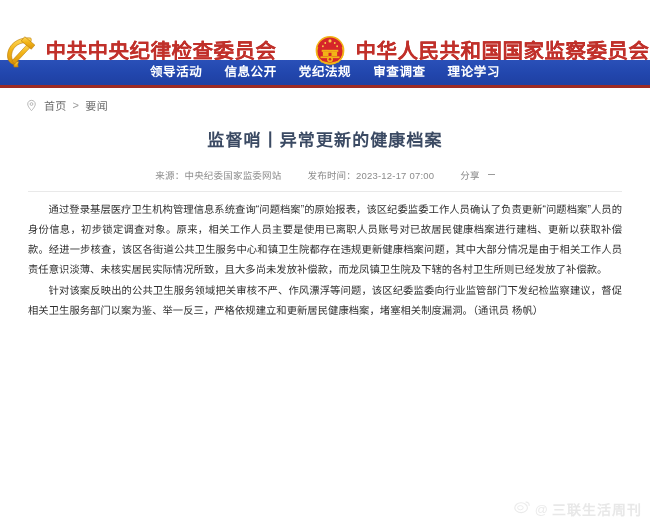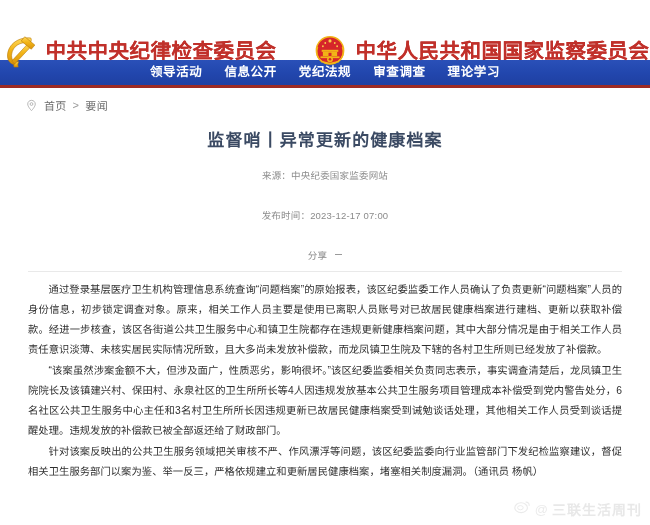--- a/index.html
+++ b/index.html
@@ -119,21 +119,20 @@
   .meta-row {
     display: flex;
     align-items: center;
     justify-content: center;
     gap: 26px;
     margin-top: 14px;
     font-family: "Liberation Sans", "DejaVu Sans", sans-serif;
     font-size: 9.5px;
     color: #8b8b8b;
     letter-spacing: 0.2px;
-    flex-direction: column;
   }
   .meta-item { white-space: nowrap; }
   .share-item {
     display: flex;
     align-items: center;
     gap: 8px;
     cursor: pointer;
     white-space: nowrap;
     font-family: Liberation Serif, serif;
   }
@@ -283,21 +282,20 @@
     <span class="share-item">
       <span>分享</span>
       <span class="share-caret"></span>
     </span>
   </div>
 
   <div class="meta-divider"></div>
 
   <div class="article-body">
     <p>通过登录基层医疗卫生机构管理信息系统查询“问题档案”的原始报表，该区纪委监委工作人员确认了负责更新“问题档案”人员的身份信息，初步锁定调查对象。原来，相关工作人员主要是使用已离职人员账号对已故居民健康档案进行建档、更新以获取补偿款。经进一步核查，该区各街道公共卫生服务中心和镇卫生院都存在违规更新健康档案问题，其中大部分情况是由于相关工作人员责任意识淡薄、未核实居民实际情况所致，且大多尚未发放补偿款，而龙凤镇卫生院及下辖的各村卫生所则已经发放了补偿款。</p>
-    <p>“该案虽然涉案金额不大，但涉及面广，性质恶劣，影响很坏。”该区纪委监委相关负责同志表示，事实调查清楚后，龙凤镇卫生院院长及该镇建兴村、保田村、永泉社区的卫生所所长等4人因违规发放基本公共卫生服务项目管理成本补偿受到党内警告处分，6名社区公共卫生服务中心主任和3名村卫生所所长因违规更新已故居民健康档案受到诫勉谈话处理，其他相关工作人员受到谈话提醒处理。违规发放的补偿款已被全部返还给了财政部门。</p>
     <p>针对该案反映出的公共卫生服务领域把关审核不严、作风漂浮等问题，该区纪委监委向行业监管部门下发纪检监察建议，督促相关卫生服务部门以案为鉴、举一反三，严格依规建立和更新居民健康档案，堵塞相关制度漏洞。（通讯员 杨帆）</p>
   </div>
 
 </main>
 
 <div class="watermark">
   <span>
     <svg width="17" height="14" viewBox="0 0 24 20" aria-hidden="true">
       <ellipse cx="10" cy="11" rx="9" ry="7" fill="none" stroke="#cfcfcf" stroke-width="1.6"></ellipse>
       <ellipse cx="9" cy="11" rx="4" ry="3" fill="none" stroke="#cfcfcf" stroke-width="1.4"></ellipse>

